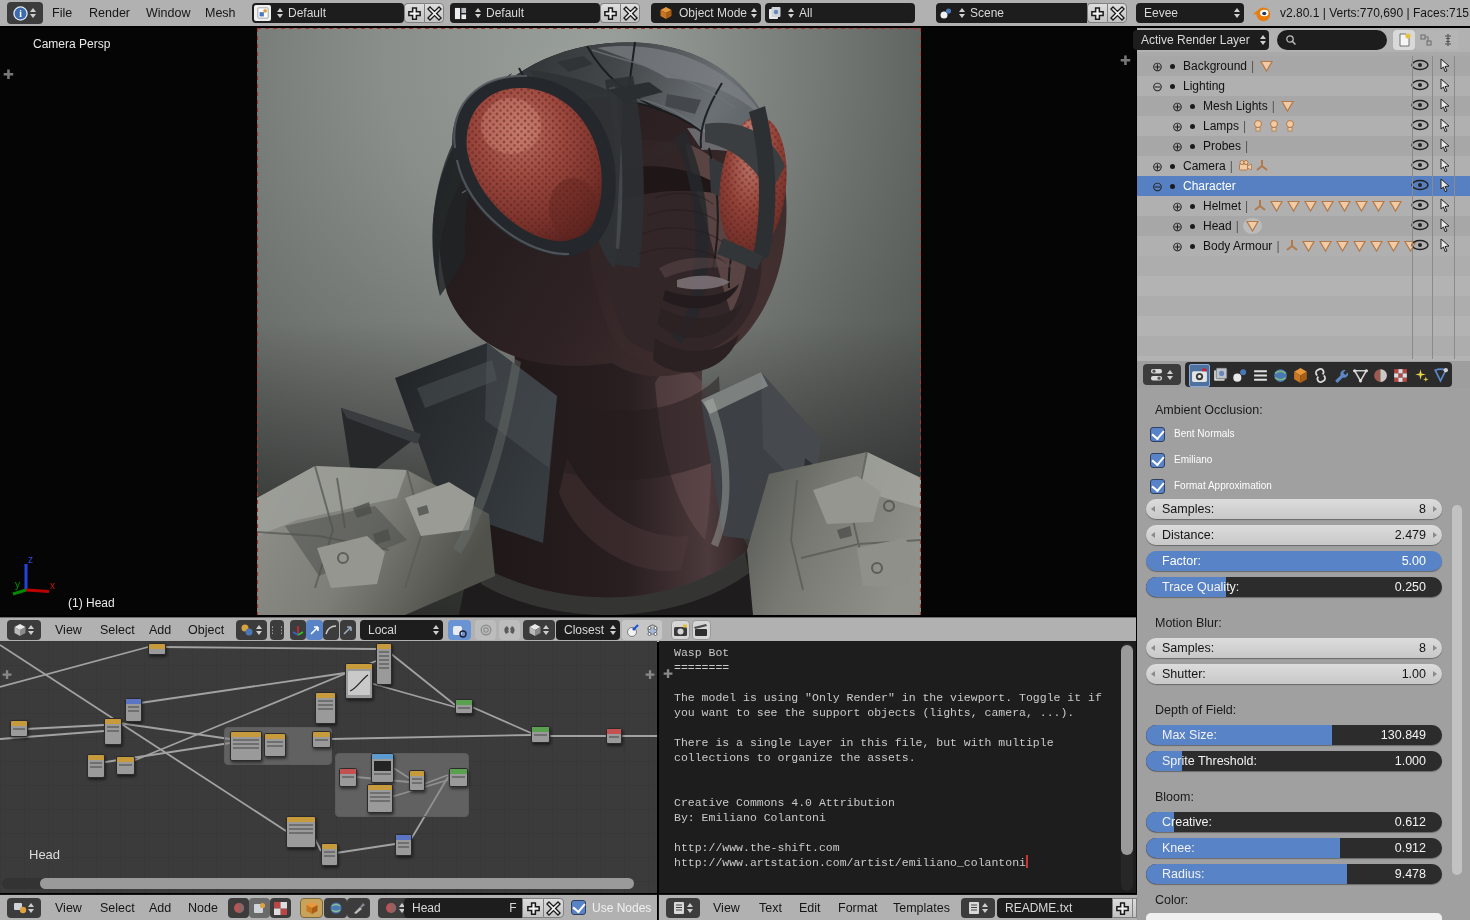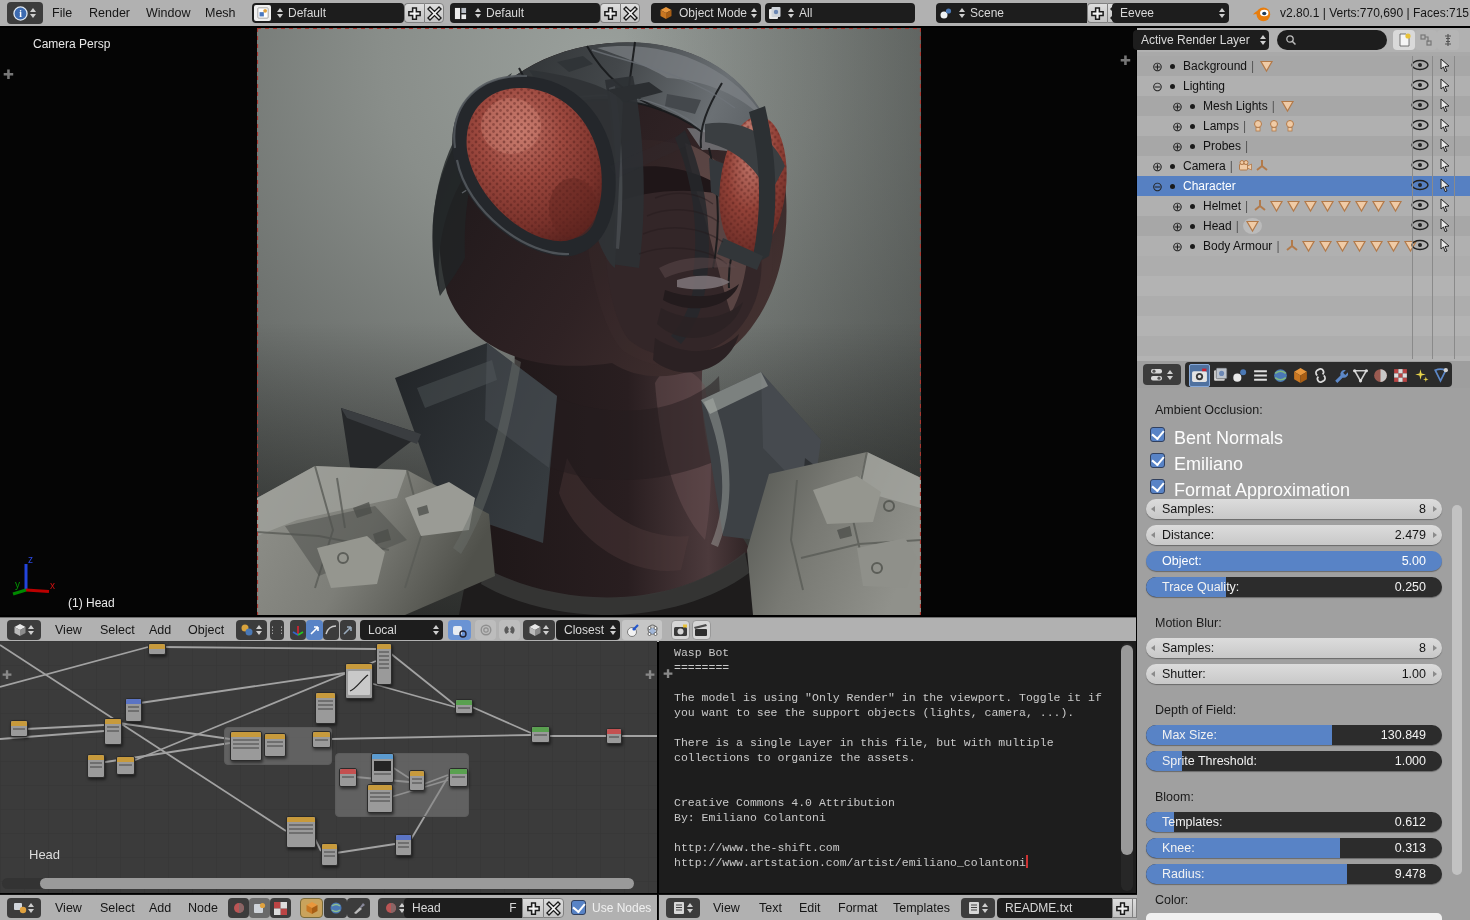--- a/index.html
+++ b/index.html
@@ -27,21 +27,21 @@
 .slider{position:absolute;left:1146px;width:296px;height:20px;border-radius:10px;font-size:12.5px;
  display:flex;align-items:center;box-sizing:border-box;overflow:hidden;box-shadow:0 1px 1px rgba(0,0,0,.35)}
 .slider .nm{position:absolute;left:16px;top:3px}
 .slider .vl{position:absolute;right:16px;top:3px}
 .sl-light{background:linear-gradient(#dcdcdc,#c8c8c8);color:#141414}
 .sl-blue{background:#5883c6;color:#fff}
 .sl-dark{background:#2c2c2c;color:#f2f2f2}
 .fill{position:absolute;left:0;top:0;bottom:0;background:#5883c6}
 .chk{position:absolute;width:15px;height:15px;background:#5883c6;border:1px solid #31405e;border-radius:3px;box-sizing:border-box}
 .chk:after{content:"";position:absolute;left:3px;top:0px;width:6px;height:9px;border:solid #fff;border-width:0 2.2px 2.2px 0;transform:rotate(40deg)}
-.chklab{position:absolute;color:#fdfdfd;font-size:18px}
+.chklab{position:absolute;color:#fdfdfd;font-size:10px}
 .arrL{position:absolute;left:5px;top:7px;width:0;height:0;border-top:3.5px solid transparent;border-bottom:3.5px solid transparent;border-right:4.5px solid #8a8a8a}
 .arrR{position:absolute;right:5px;top:7px;width:0;height:0;border-top:3.5px solid transparent;border-bottom:3.5px solid transparent;border-left:4.5px solid #8a8a8a}
 
 #ted{position:absolute;left:659px;top:641px;width:477px;height:252px;background:#1d1d1d;overflow:hidden}
 #ted pre{margin:0;font-family:"Liberation Mono",monospace;font-size:11.5px;line-height:15px;color:#c9c9c9;position:absolute;left:15px;top:4px}
 
 #nodecan{position:absolute;left:0;top:641px;width:657px;height:252px;background:#3b3b3b;overflow:hidden}
 .node{position:absolute;background:#9a9a9a;border:1px solid #2b2b2b;border-radius:2px;box-shadow:1px 2px 3px rgba(0,0,0,.5)}
 .node .nh{height:5px;border-radius:2px 2px 0 0}
 .nrow{height:2px;background:#6f6f6f;margin:2px 2px 0 2px}
@@ -142,21 +142,21 @@
   <div class="lbtn" style="left:1087px;top:3px;width:20px;height:20px;border-radius:4px 0 0 4px;border-right:none">
       <svg width="15" height="15" viewBox="0 0 16 16">
         <path d="M6 2h4v4h4v4h-4v4H6v-4H2V6h4Z" fill="#f2f2f2" stroke="#1a1a1a" stroke-width="1.6"></path>
       </svg>
     </div>
   <div class="lbtn" style="left:1107px;top:3px;width:20px;height:20px;border-radius:0 4px 4px 0">
       <svg width="15" height="15" viewBox="0 0 16 16">
         <path d="M3.2 1 8 5.8 12.8 1 15 3.2 10.2 8 15 12.8 12.8 15 8 10.2 3.2 15 1 12.8 5.8 8 1 3.2Z" fill="#f2f2f2" stroke="#1a1a1a" stroke-width="1.4"></path>
       </svg>
     </div>
-  <div class="dfield" style="left:1112px;top:3px;width:117px;height:20px">Eevee<span class="updn" style="position:absolute;right:3px">
+  <div class="dfield" style="left:1136px;top:3px;width:108px;height:20px">Eevee<span class="updn" style="position:absolute;right:3px">
         <i class="u"></i>
         <i class="d"></i>
       </span></div>
   <svg class="abs" style="left:1252px;top:4px" width="20" height="19" viewBox="0 0 22 20">
   <path d="M1 11 Q6 5 12 6 L10 10 Z" fill="#e87d0d"></path>
   <circle cx="12.5" cy="11" r="7.5" fill="#e87d0d"></circle>
   <ellipse cx="13.5" cy="9.4" rx="4.6" ry="3.6" fill="#fff"></ellipse>
   <ellipse cx="13.5" cy="10" rx="2.3" ry="2" fill="#1e3c5a"></ellipse>
 </svg>
   <div class="menu" style="left:1280px;font-size:12px">v2.80.1 | Verts:770,690 | Faces:715</div>
@@ -1077,21 +1077,21 @@
       <span class="nm" style="z-index:2">Samples:</span>
       <span class="vl" style="z-index:2">8</span>
     </div>
     <div class="slider sl-light" style="top:525px">
       <span class="arrL"></span>
       <span class="arrR"></span>
       <span class="nm" style="z-index:2">Distance:</span>
       <span class="vl" style="z-index:2">2.479</span>
     </div>
     <div class="slider sl-blue" style="top:551px">
-      <span class="nm" style="z-index:2">Object:</span>
+      <span class="nm" style="z-index:2">Factor:</span>
       <span class="vl" style="z-index:2">5.00</span>
     </div>
     <div class="slider sl-dark" style="top:577px">
       <span class="fill" style="width:27%"></span>
       <span class="nm" style="z-index:2">Trace Quality:</span>
       <span class="vl" style="z-index:2">0.250</span>
     </div>
     <div class="plabel" style="top:616px">Motion Blur:</div>
     <div class="slider sl-light" style="top:638px">
       <span class="arrL"></span>
@@ -1112,27 +1112,27 @@
       <span class="vl" style="z-index:2">130.849</span>
     </div>
     <div class="slider sl-dark" style="top:751px">
       <span class="fill" style="width:12%"></span>
       <span class="nm" style="z-index:2">Sprite Threshold:</span>
       <span class="vl" style="z-index:2">1.000</span>
     </div>
     <div class="plabel" style="top:790px">Bloom:</div>
     <div class="slider sl-dark" style="top:812px">
       <span class="fill" style="width:9.5%"></span>
-      <span class="nm" style="z-index:2">Templates:</span>
+      <span class="nm" style="z-index:2">Creative:</span>
       <span class="vl" style="z-index:2">0.612</span>
     </div>
     <div class="slider sl-dark" style="top:838px">
       <span class="fill" style="width:65.5%"></span>
       <span class="nm" style="z-index:2">Knee:</span>
-      <span class="vl" style="z-index:2">0.313</span>
+      <span class="vl" style="z-index:2">0.912</span>
     </div>
     <div class="slider sl-dark" style="top:864px">
       <span class="fill" style="width:68%"></span>
       <span class="nm" style="z-index:2">Radius:</span>
       <span class="vl" style="z-index:2">9.478</span>
     </div>
     <div class="plabel" style="top:893px">Color:</div>
     <div class="abs" style="left:1146px;top:913px;width:296px;height:10px;background:#f0f0f0;border-radius:5px 5px 0 0"></div>
     <div class="abs" style="left:1452px;top:505px;width:10px;height:370px;background:#c2c2c2;border-radius:5px"></div>
   </div>

